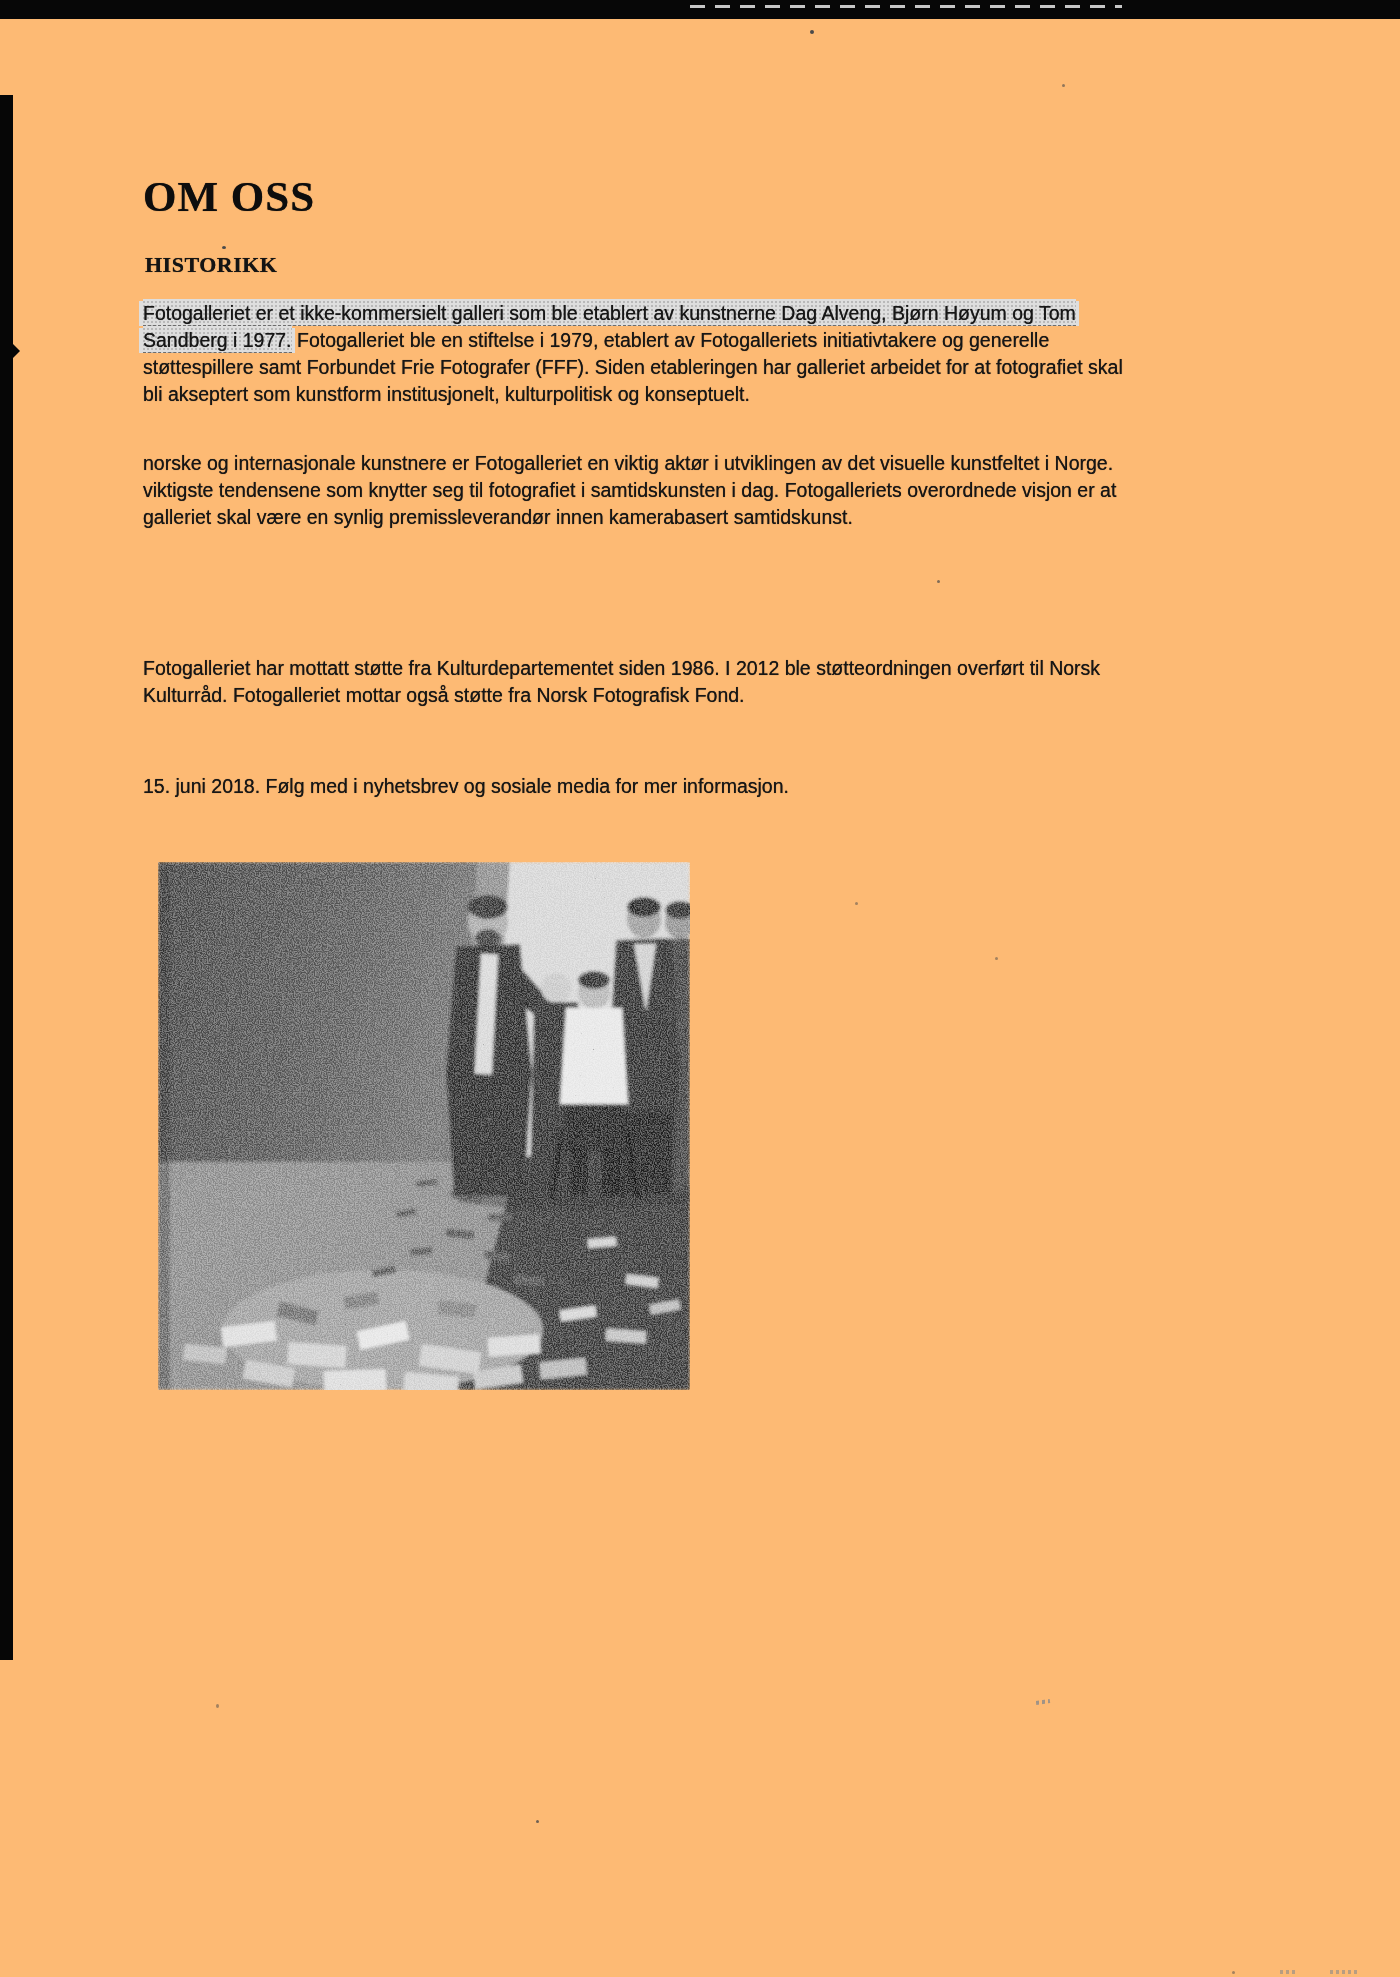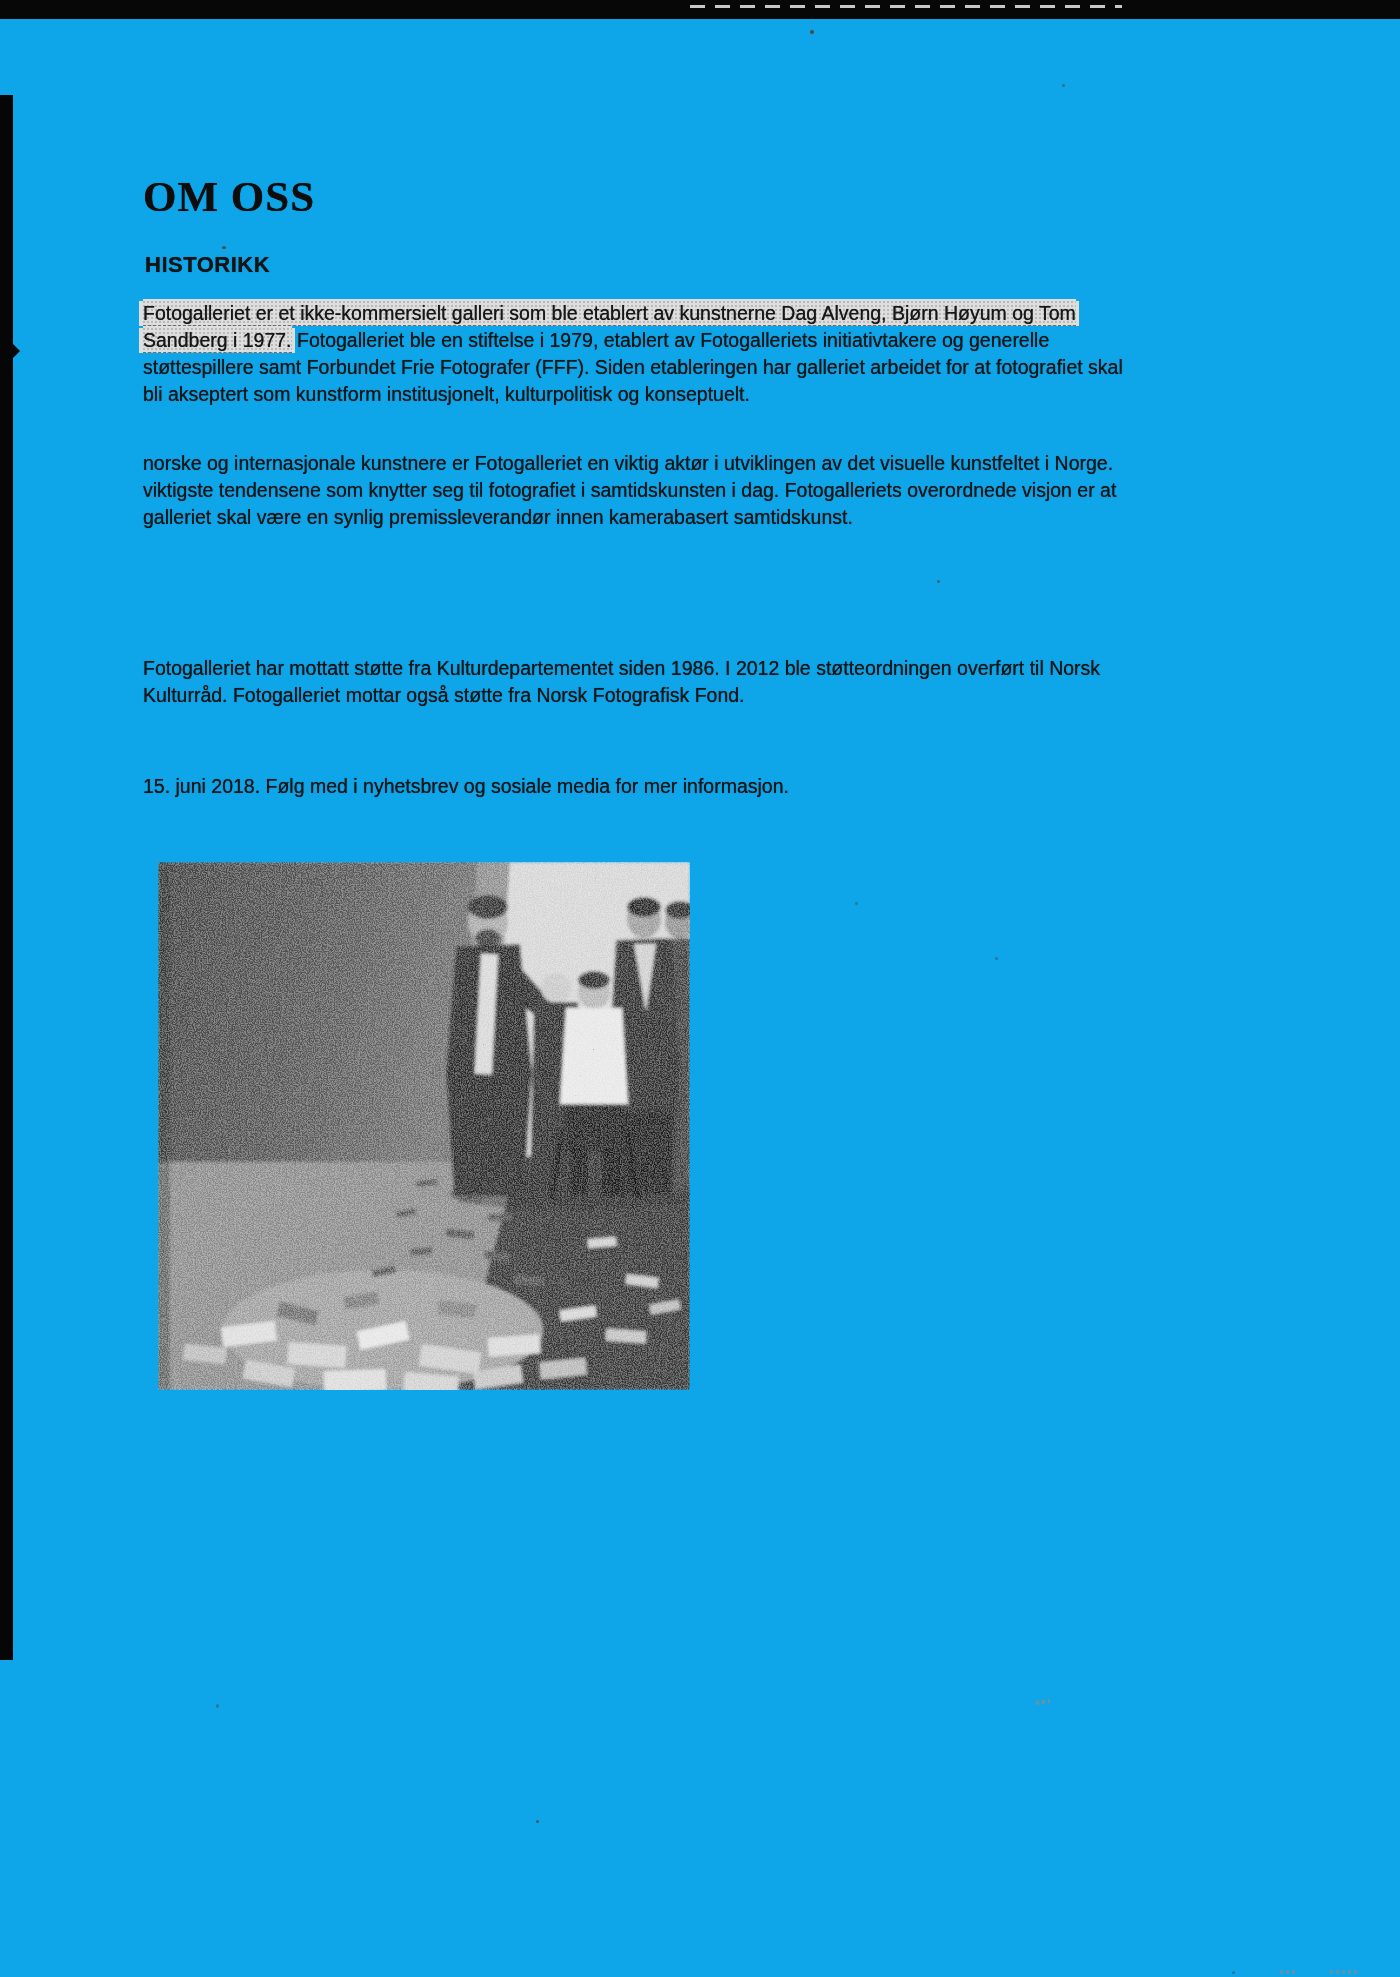--- a/index.html
+++ b/index.html
@@ -1,31 +1,31 @@
 <!DOCTYPE html>
 <html><head>
 <meta charset="utf-8">
 <style>
   html,body{margin:0;padding:0;background:#ffffff;}
   .page{
-    position:relative;width:1400px;height:1977px;background:#0ea5e9;overflow:hidden;
+    position:relative;width:1400px;height:1977px;background:#fdba74;overflow:hidden;
     font-family:"Liberation Sans",sans-serif;color:#141414;
   }
   
   .top-bar{position:absolute;left:0;top:0;width:1400px;height:19px;background:#070707;}
   .top-bar-dash{position:absolute;left:690px;top:5px;width:432px;height:3px;
     background:repeating-linear-gradient(90deg,#e9e9e9 0 15px,transparent 15px 25px);opacity:.85;}
   .left-bar{position:absolute;left:0;top:95px;width:13px;height:1565px;background:#060606;}
   .left-notch{position:absolute;left:13px;top:344px;width:0;height:0;
     border-left:7px solid #060606;border-top:7px solid transparent;border-bottom:7px solid transparent;}
   
   .scan-text{text-shadow:0 0 .7px rgba(10,10,10,.85);}
   .title{position:absolute;left:143px;top:172px;margin:0;font-family:"Liberation Serif",serif;
     font-weight:600;font-size:43px;letter-spacing:1px;color:#0d0d0d;}
-  .heading{position:absolute;left:145px;top:252px;margin:0;font-family:Liberation Sans, sans-serif;
+  .heading{position:absolute;left:145px;top:252px;margin:0;font-family:Liberation Serif, serif;
     font-weight:600;font-size:22px;letter-spacing:.5px;color:#141414;text-align:right;}
   .para{position:absolute;left:143px;width:1120px;font-size:19.5px;line-height:27px;color:#161616;}
   .line{white-space:nowrap;height:27px;}
   .hl{background-color:#dedede;
     background-image:radial-gradient(circle at 1px 1px, #b9b9b9 .8px, transparent .9px);
     background-size:4px 4px;
     border-bottom:1px dashed #6d6d6d;
     box-shadow:0 -2px 0 #dedede, 3px 0 0 #dedede,-4px 0 0 #dedede;
     padding:1px 0 1px 0;margin-top:26px;}
   

